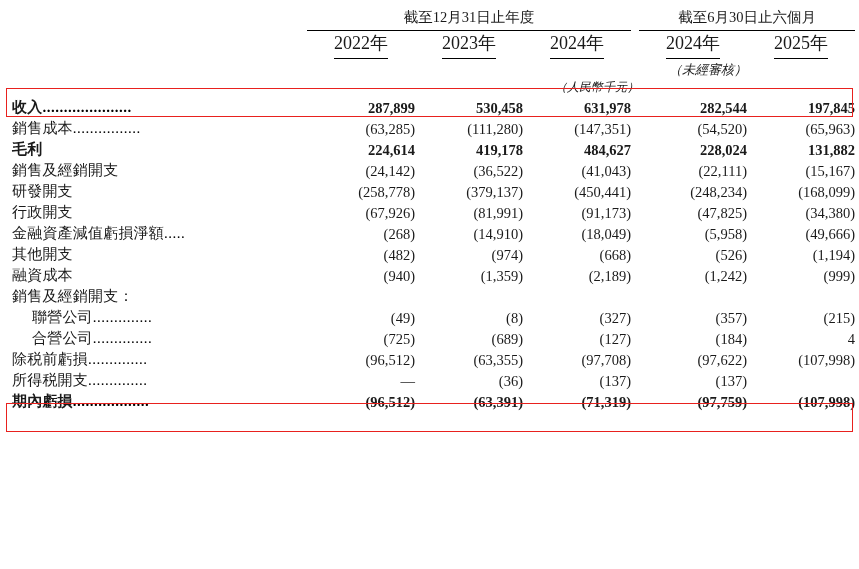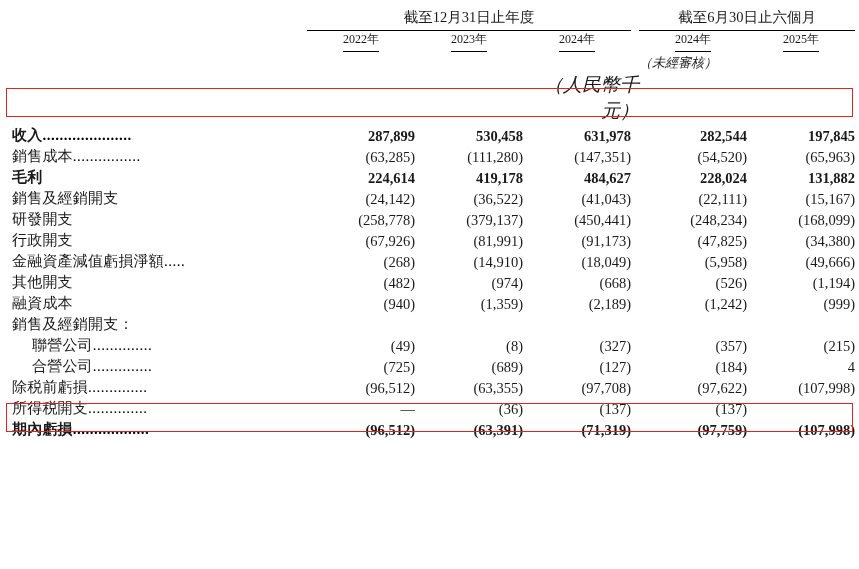--- a/index.html
+++ b/index.html
@@ -46,40 +46,40 @@
   }
   .hdr-group .txt {
     display: block;
     padding-bottom: 3px;
   }
   .rule-under {
     border-bottom: 1px solid #000;
   }
   .hdr-year {
     text-align: center;
-    font-size: 12px;
+    font-size: 18px;
     padding-top: 6px;
     padding-bottom: 3px;
     text-decoration: underline;
   }
   .hdr-year .txt {
     display: inline-block;
     padding-bottom: 3px;
   }
   .hdr-sub {
-    text-align: left;
+    text-align: right;
     font-size: 13px;
     font-style: italic;
     padding-top: 2px;
     padding-bottom: 2px;
     height: 20px;
   }
   .unit-row td {
     text-align: right;
-    font-size: 19px;
+    font-size: 12px;
     font-style: italic;
     padding-top: 4px;
     padding-bottom: 6px;
   }
   td.label {
     text-align: left;
     white-space: nowrap;
     font-size: 15px;
     padding-top: 1.5px;
     padding-bottom: 1.5px;

